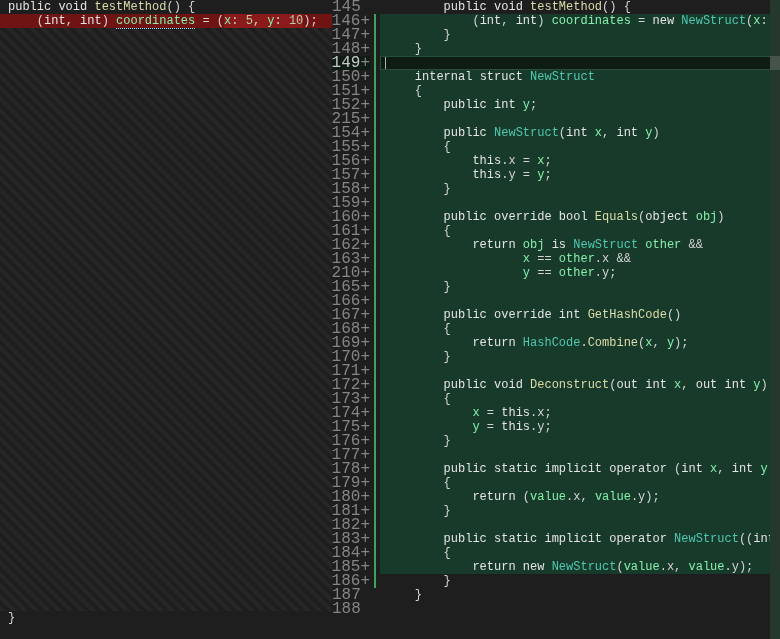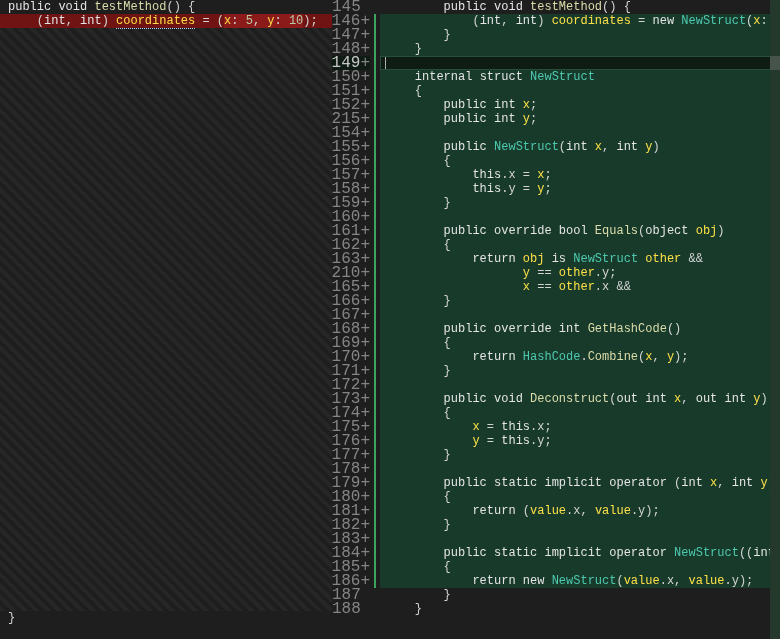--- a/index.html
+++ b/index.html
@@ -83,21 +83,21 @@
   .left-line.removed .inner-del { background:#8b1a1a; }
   .left-bottom {
     position:absolute;
     bottom:0; left:0; width:332px;
   }
   .tok-kw   { color:#e5e5e5; }     
   .tok-type { color:#4ec9b0; }     
   .tok-fn   { color:#dcdcaa; }     
   .tok-pl   { color:#d4d4d4; }
   .tok-num  { color:#b5cea8; }
-  .tok-field{ color:#fde047;margin-top:28px; }     
+  .tok-field{ color:#86efac;margin-top:28px; }     
   .tok-underline { border-bottom:1px dotted #9cdcfe; }
   .folding-strip {
     width:6px; flex-shrink:0; background:#1e1e1e;
   }
   .fold-row { height:14px; }
   .fold-row.g { box-shadow: inset 2px 0 0 0 #3ba55d; }
   .scroll-indicator {
     position:absolute; right:0; top:0; width:10px; height:100%;
     background:#1e1e1e;
   }
@@ -349,34 +349,33 @@
         <div class="fold-row"></div>
       </div>
     <div class="code" id="code">
         <div class="line"><span class="tok-pl">        </span><span class="tok-kw">public</span><span class="tok-pl"> </span><span class="tok-kw">void</span><span class="tok-pl"> </span><span class="tok-fn">testMethod</span><span class="tok-pl">() {</span></div>
         <div class="line added"><span class="tok-pl">            (</span><span class="tok-kw">int</span><span class="tok-pl">, </span><span class="tok-kw">int</span><span class="tok-pl">) </span><span class="tok-field">coordinates</span><span class="tok-pl"> = </span><span class="tok-kw">new</span><span class="tok-pl"> </span><span class="tok-type">NewStruct</span><span class="tok-pl">(</span><span class="tok-field">x</span><span class="tok-pl">: </span><span class="tok-num">5</span></div>
         <div class="line added"><span class="tok-pl">        }</span></div>
         <div class="line added"><span class="tok-pl">    }</span></div>
         <div class="line added cursor-line"><span class="tok-pl"></span><span class="cursor-bar"></span></div>
         <div class="line added"><span class="tok-pl">    </span><span class="tok-kw">internal</span><span class="tok-pl"> </span><span class="tok-kw">struct</span><span class="tok-pl"> </span><span class="tok-type">NewStruct</span></div>
         <div class="line added"><span class="tok-pl">    {</span></div>
-        <div class="line added"><span class="tok-pl">        </span><span class="tok-kw">public</span><span class="tok-pl"> </span><span class="tok-kw">int</span><span class="tok-pl"> </span><span class="tok-field">x</span><span class="tok-pl">;</span></div>
         <div class="line added"><span class="tok-pl">        </span><span class="tok-kw">public</span><span class="tok-pl"> </span><span class="tok-kw">int</span><span class="tok-pl"> </span><span class="tok-field">y</span><span class="tok-pl">;</span></div>
         <div class="line added"><span class="tok-pl"></span></div>
         <div class="line added"><span class="tok-pl">        </span><span class="tok-kw">public</span><span class="tok-pl"> </span><span class="tok-type">NewStruct</span><span class="tok-pl">(</span><span class="tok-kw">int</span><span class="tok-pl"> </span><span class="tok-field">x</span><span class="tok-pl">, </span><span class="tok-kw">int</span><span class="tok-pl"> </span><span class="tok-field">y</span><span class="tok-pl">)</span></div>
         <div class="line added"><span class="tok-pl">        {</span></div>
         <div class="line added"><span class="tok-pl">            </span><span class="tok-kw">this</span><span class="tok-pl">.x = </span><span class="tok-field">x</span><span class="tok-pl">;</span></div>
         <div class="line added"><span class="tok-pl">            </span><span class="tok-kw">this</span><span class="tok-pl">.y = </span><span class="tok-field">y</span><span class="tok-pl">;</span></div>
         <div class="line added"><span class="tok-pl">        }</span></div>
         <div class="line added"><span class="tok-pl"></span></div>
         <div class="line added"><span class="tok-pl">        </span><span class="tok-kw">public</span><span class="tok-pl"> </span><span class="tok-kw">override</span><span class="tok-pl"> </span><span class="tok-kw">bool</span><span class="tok-pl"> </span><span class="tok-fn">Equals</span><span class="tok-pl">(</span><span class="tok-kw">object</span><span class="tok-pl"> </span><span class="tok-field">obj</span><span class="tok-pl">)</span></div>
         <div class="line added"><span class="tok-pl">        {</span></div>
         <div class="line added"><span class="tok-pl">            </span><span class="tok-kw">return</span><span class="tok-pl"> </span><span class="tok-field">obj</span><span class="tok-pl"> </span><span class="tok-kw">is</span><span class="tok-pl"> </span><span class="tok-type">NewStruct</span><span class="tok-pl"> </span><span class="tok-field">other</span><span class="tok-pl"> &amp;&amp;</span></div>
+        <div class="line added"><span class="tok-pl">                   </span><span class="tok-field">x</span><span class="tok-pl"> == </span><span class="tok-field">other</span><span class="tok-pl">.x &amp;&amp;</span></div>
         <div class="line added"><span class="tok-pl">                   </span><span class="tok-field">y</span><span class="tok-pl"> == </span><span class="tok-field">other</span><span class="tok-pl">.y;</span></div>
-        <div class="line added"><span class="tok-pl">                   </span><span class="tok-field">x</span><span class="tok-pl"> == </span><span class="tok-field">other</span><span class="tok-pl">.x &amp;&amp;</span></div>
         <div class="line added"><span class="tok-pl">        }</span></div>
         <div class="line added"><span class="tok-pl"></span></div>
         <div class="line added"><span class="tok-pl">        </span><span class="tok-kw">public</span><span class="tok-pl"> </span><span class="tok-kw">override</span><span class="tok-pl"> </span><span class="tok-kw">int</span><span class="tok-pl"> </span><span class="tok-fn">GetHashCode</span><span class="tok-pl">()</span></div>
         <div class="line added"><span class="tok-pl">        {</span></div>
         <div class="line added"><span class="tok-pl">            </span><span class="tok-kw">return</span><span class="tok-pl"> </span><span class="tok-type">HashCode</span><span class="tok-pl">.</span><span class="tok-fn">Combine</span><span class="tok-pl">(</span><span class="tok-field">x</span><span class="tok-pl">, </span><span class="tok-field">y</span><span class="tok-pl">);</span></div>
         <div class="line added"><span class="tok-pl">        }</span></div>
         <div class="line added"><span class="tok-pl"></span></div>
         <div class="line added"><span class="tok-pl">        </span><span class="tok-kw">public</span><span class="tok-pl"> </span><span class="tok-kw">void</span><span class="tok-pl"> </span><span class="tok-fn">Deconstruct</span><span class="tok-pl">(</span><span class="tok-kw">out</span><span class="tok-pl"> </span><span class="tok-kw">int</span><span class="tok-pl"> </span><span class="tok-field">x</span><span class="tok-pl">, </span><span class="tok-kw">out</span><span class="tok-pl"> </span><span class="tok-kw">int</span><span class="tok-pl"> </span><span class="tok-field">y</span><span class="tok-pl">)</span></div>
         <div class="line added"><span class="tok-pl">        {</span></div>
         <div class="line added"><span class="tok-pl">            </span><span class="tok-field">x</span><span class="tok-pl"> = </span><span class="tok-kw">this</span><span class="tok-pl">.x;</span></div>

